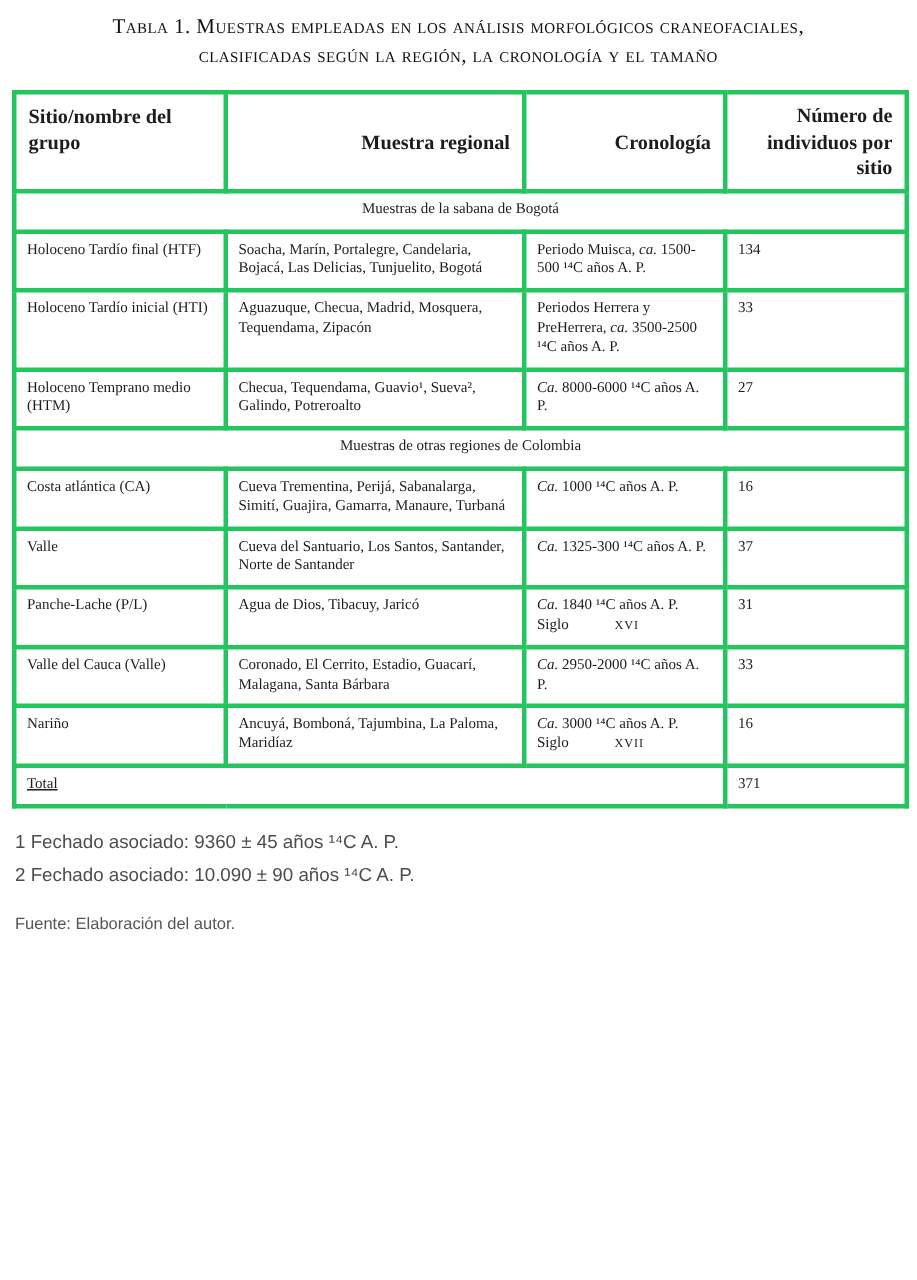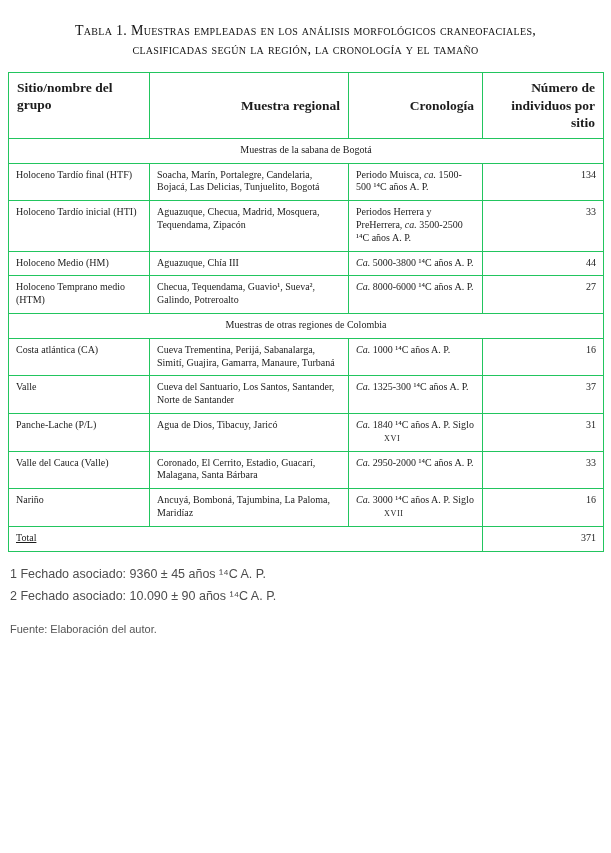--- a/index.html
+++ b/index.html
@@ -15,31 +15,31 @@
   .page {
     padding: 8px 8px 0 8px;
     box-sizing: border-box;
   }
   .title {
     text-align: center;
     font-variant: small-caps;
     font-size: 14px;
     line-height: 1.35;
     letter-spacing: 0.3px;
-    margin: 14px 0 12px 0;
+    margin: 2px 0 12px 0;
     color: #111;
   }
   table.samples {
     width: 595px;
     border-collapse: collapse;
     table-layout: fixed;
   }
   table.samples th,
   table.samples td {
-    border: 1px solid #22c55e;
+    border: 3px solid #22c55e;
     box-sizing: border-box;
   }
   table.samples th {
     font-size: 13.5px;
     font-weight: bold;
     text-align: right;
     vertical-align: middle;
     padding: 5px 8px;
     height: 66px;
     line-height: 1.3;
@@ -54,21 +54,21 @@
     line-height: 1.28;
     padding: 5px 7px 6px 7px;
     vertical-align: top;
   }
   td.section-cell {
     text-align: center;
     padding: 4px;
     height: 18px;
   }
   td.count-cell {
-    text-align: right;
+    text-align: left;
     vertical-align: middle;
   }
   td.chronology-cell i { font-style: italic; }
   td.chronology-cell .sc {
     font-size: 0.82em;
     letter-spacing: 0.6px;
     margin-left: 28px;
   }
   tr.total-row td { height: 16px; }
   td.total-label { padding-left: 7px; text-decoration: underline; }
@@ -121,26 +121,20 @@
           <td class="chronology-cell">Periodo Muisca, <i>ca.</i> 1500-500 ¹⁴C años A. P.</td>
           <td class="count-cell">134</td>
         </tr>
         <tr>
           <td class="site-cell">Holoceno Tardío inicial (HTI)</td>
           <td class="sample-cell">Aguazuque, Checua, Madrid, Mosquera, Tequendama, Zipacón</td>
           <td class="chronology-cell">Periodos Herrera y PreHerrera, <i>ca.</i> 3500-2500 ¹⁴C años A. P.</td>
           <td class="count-cell">33</td>
         </tr>
         <tr>
-          <td class="site-cell">Holoceno Medio (HM)</td>
-          <td class="sample-cell">Aguazuque, Chía III</td>
-          <td class="chronology-cell"><i>Ca.</i> 5000-3800 ¹⁴C años A. P.</td>
-          <td class="count-cell">44</td>
-        </tr>
-        <tr>
           <td class="site-cell">Holoceno Temprano medio (HTM)</td>
           <td class="sample-cell">Checua, Tequendama, Guavio¹, Sueva², Galindo, Potreroalto</td>
           <td class="chronology-cell"><i>Ca.</i> 8000-6000 ¹⁴C años A. P.</td>
           <td class="count-cell">27</td>
         </tr>
         <tr>
           <td class="section-cell" colspan="4">Muestras de otras regiones de Colombia</td>
         </tr>
         <tr>
           <td class="site-cell">Costa atlántica (CA)</td>

